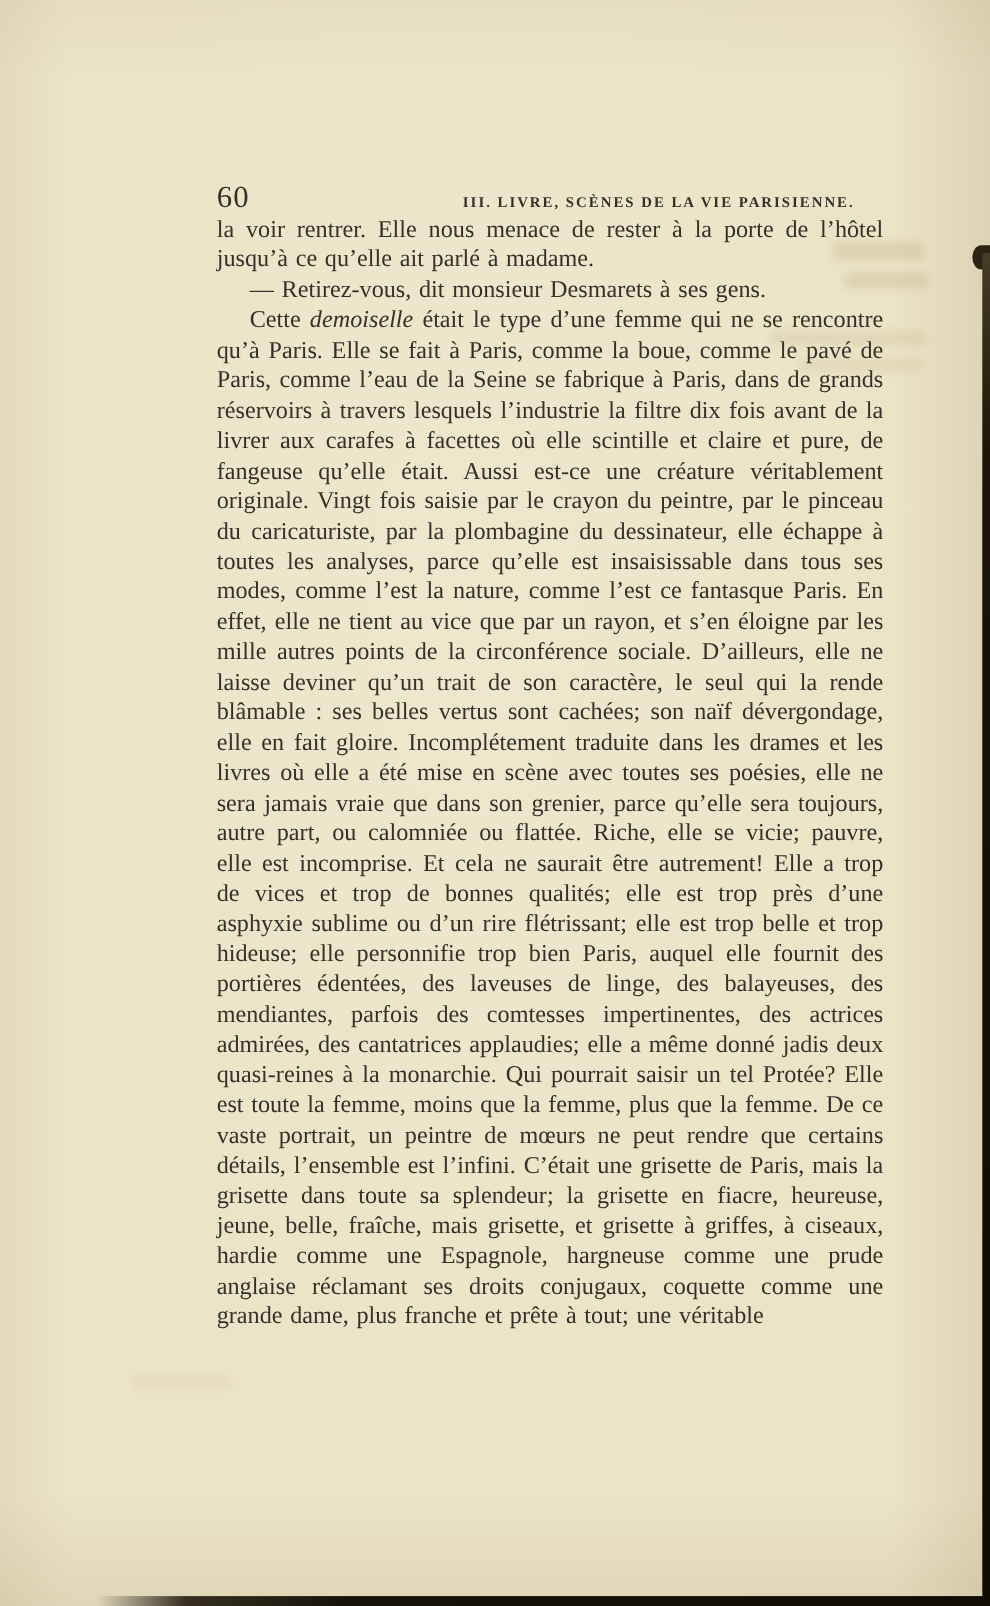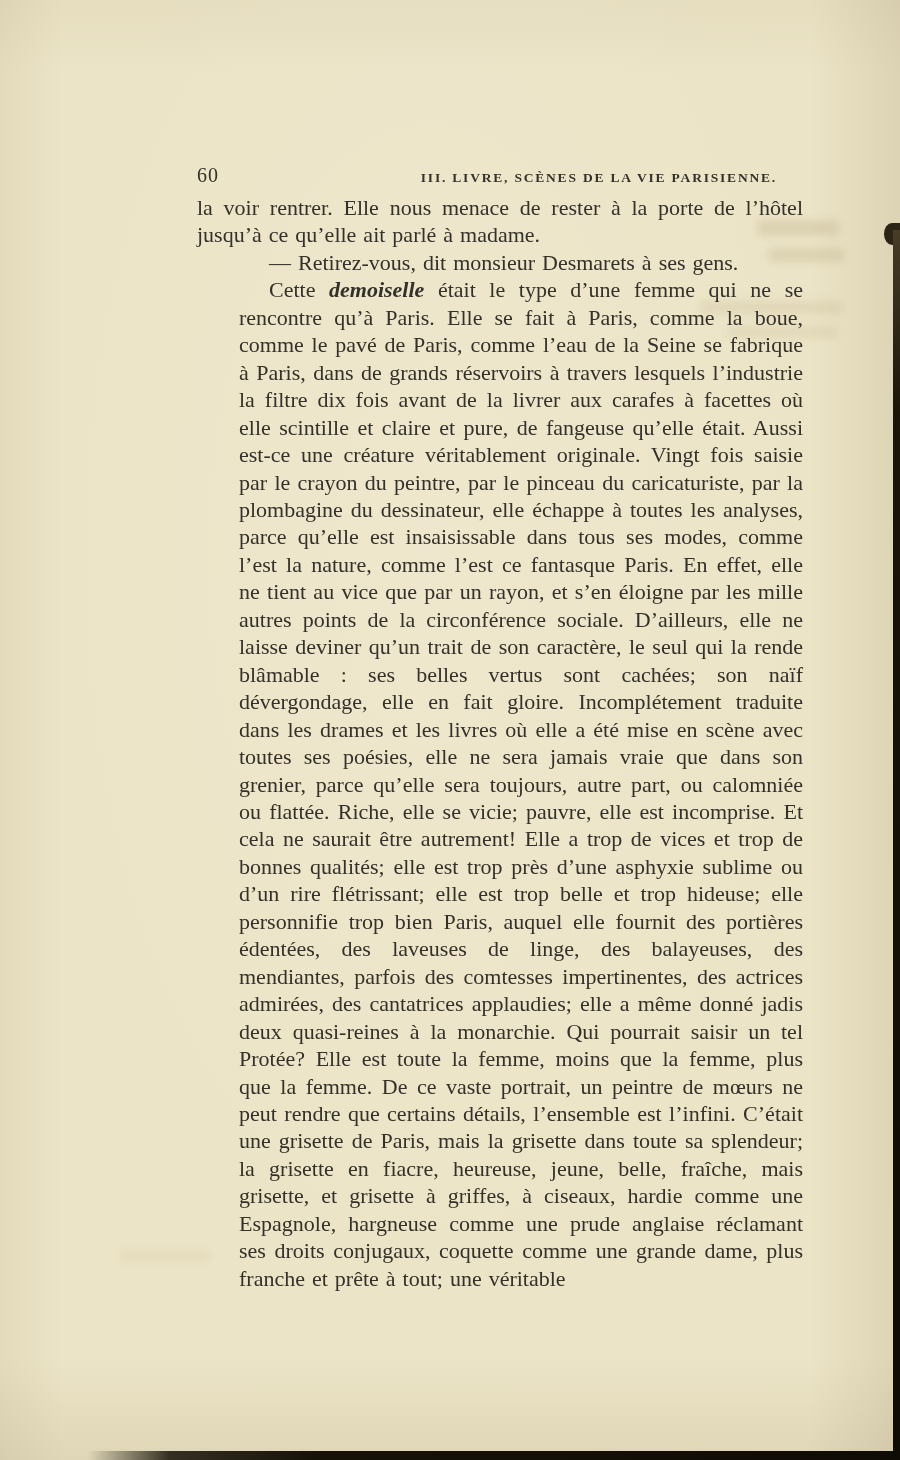--- a/index.html
+++ b/index.html
@@ -27,21 +27,21 @@
   }
   .header-row {
     position: absolute;
     left: 197px;
     top: 164px;
     width: 606px;
     display: flex;
     align-items: baseline;
   }
   .page-number {
-    font-size: 20px;
+    font-size: 28px;
     letter-spacing: 1px;
   }
   .running-title {
     flex: 1;
     text-align: right;
     font-size: 13.5px;
     font-weight: bold;
     letter-spacing: 1.8px;
     padding-right: 26px;
     white-space: nowrap;
@@ -50,22 +50,22 @@
     position: absolute;
     left: 197px;
     top: 194px;
     width: 606px;
     font-size: 22px;
     line-height: 27.45px;
     text-align: justify;
     word-spacing: 1.5px;
   }
   .body-text p { margin: 0; }
-  .body-text p.indent { text-indent: 30px; margin-left: 42px; }
-  .italic { font-style: italic; font-weight: bold; }
+  .body-text p.indent { text-indent: 30px; }
+  .italic { font-style: italic; }
 
   
   .smudge {
     position: absolute;
     background: #a2946b;
     opacity: 0.22;
     filter: blur(4px);
     border-radius: 4px;
     pointer-events: none;
   }

